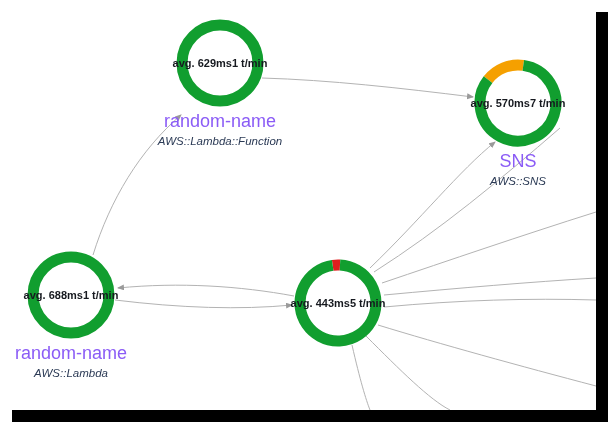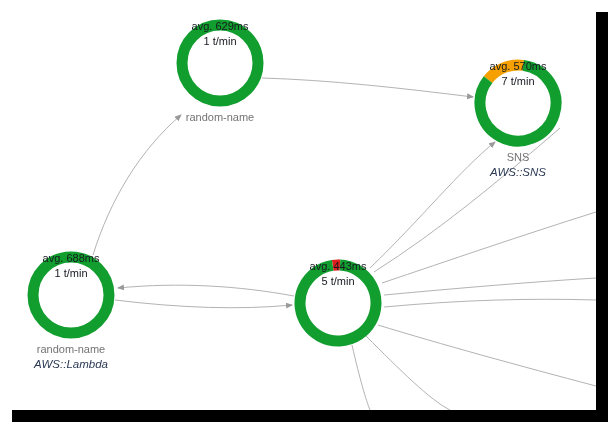--- a/index.html
+++ b/index.html
@@ -63,40 +63,40 @@
     width: 88px;
     height: 88px;
   }
   .node-metrics {
     position: absolute;
     left: -44px;
     top: -44px;
     width: 88px;
     height: 88px;
     display: flex;
-    flex-direction: column;
     align-items: center;
-    justify-content: flex-start;
+    justify-content: center;
     line-height: 1.35;
+    font-weight: bold;
   }
   .node-metric {
     font-size: 11px;
     color: #16191f;
     white-space: nowrap;
   }
   .node-labels {
     position: absolute;
     left: -150px;
     top: 48px;
     width: 300px;
     text-align: center;
   }
   .node-title {
-    font-size: 11px;
-    color: #737373;
+    font-size: 18px;
+    color: #8b5cf6;
     white-space: nowrap;
     margin-bottom: 3px;
   }
   .node-subtitle {
     font-size: 11.5px;
     font-style: italic;
     color: #2b3a55;
     white-space: nowrap;
   }
 </style>
@@ -135,20 +135,21 @@
         <div class="node" style="left: 220px; top: 63px;">
           <svg class="node-ring" viewBox="0 0 88 88">
             <circle cx="44" cy="44" r="38" fill="none" stroke="#119e2f" stroke-width="11"></circle>
           </svg>
           <div class="node-metrics">
             <div class="node-metric">avg. 629ms</div>
             <div class="node-metric">1 t/min</div>
           </div>
           <div class="node-labels">
             <div class="node-title">random-name</div>
+            <div class="node-subtitle">AWS::Lambda::Function</div>
           </div>
         </div>
         <div class="node" style="left: 518px; top: 103px;">
           <svg class="node-ring" viewBox="0 0 88 88">
             <path d="M 14.055591362944568 20.60486393762498 A 38 38 0 0 1 49.288577836482496 6.369813387820329" fill="none" stroke="#f5a000" stroke-width="11"></path>
             <path d="M 49.288577836482496 6.369813387820329 A 38 38 0 1 1 14.055591362944554 20.604863937625" fill="none" stroke="#119e2f" stroke-width="11"></path>
           </svg>
           <div class="node-metrics">
             <div class="node-metric">avg. 570ms</div>
             <div class="node-metric">7 t/min</div>

